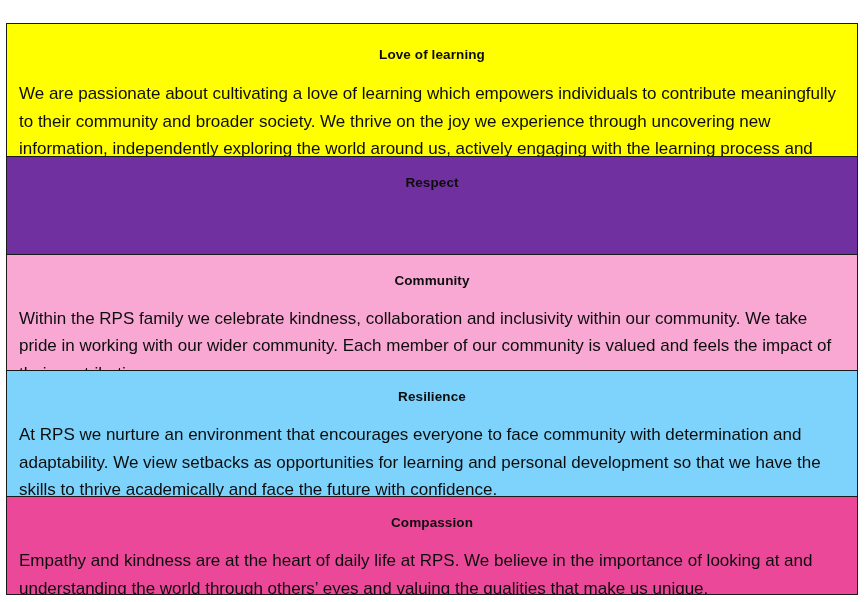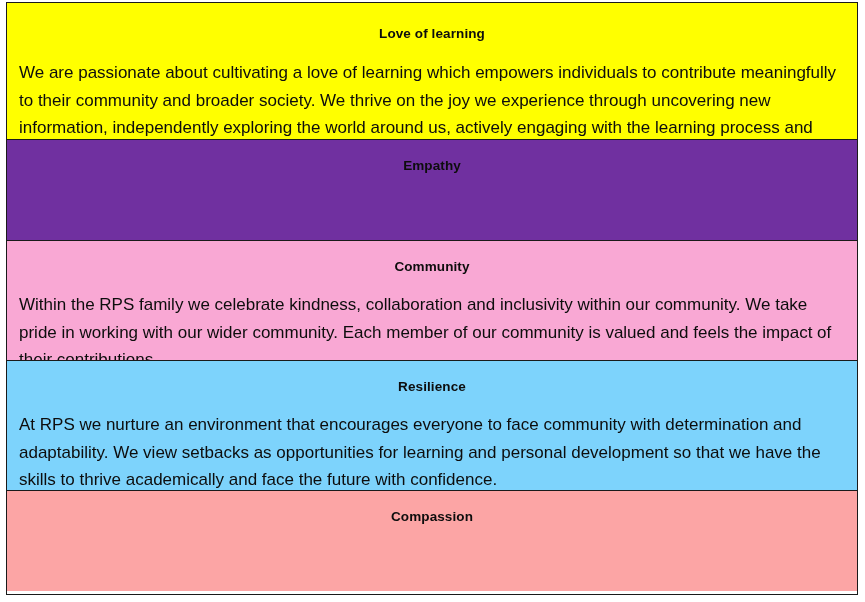--- a/index.html
+++ b/index.html
@@ -11,21 +11,21 @@
     width: 865px;
     height: 602px;
     overflow: hidden;
     font-family: "Liberation Sans", sans-serif;
   }
 
   .page {
     box-sizing: border-box;
     width: 865px;
     height: 602px;
-    padding: 2px 7px 7px 6px;
+    padding: 23px 7px 7px 6px;
     background: #ffffff;
   }
 
   .values-table {
     box-sizing: border-box;
     width: 100%;
     height: 100%;
     border: 1.5px solid #1a1a1a;
     display: flex;
     flex-direction: column;
@@ -44,21 +44,21 @@
     overflow: hidden;
   }
   .value-row:last-child {
     border-bottom: none;
   }
 
   .row-love      { height: 137px; background: #FFFF00; }
   .row-respect   { height: 101px; background: #7030A0; }
   .row-community { height: 120px; background: #f9a8d4; }
   .row-resilience{ height: 130px; background: #7dd3fc; }
-  .row-compassion{ height: 100px; background: #fca5a5; }
+  .row-compassion{ height: 100px; background: #ec4899; }
 
   .value-title {
     font-size: 13.5px;
     font-weight: bold;
     color: #0d0d0d;
     text-align: center;
     letter-spacing: 0.1px;
     line-height: 1.2;
     margin-top: 23px;
     margin-bottom: 0;
@@ -93,31 +93,32 @@
 
 <div class="page">
   <div class="values-table">
 
     <div class="value-row row-love">
       <div class="value-title">Love of learning</div>
       <div class="value-body">We are passionate about cultivating a love of learning which empowers individuals to contribute meaningfully to their community and broader society. We thrive on the joy we experience through uncovering new information, independently exploring the world around us, actively engaging with the learning process and making critical decisions.</div>
     </div>
 
     <div class="value-row row-respect">
-      <div class="value-title">Empathy</div>
+      <div class="value-title">Respect</div>
     </div>
 
     <div class="value-row row-community">
       <div class="value-title">Community</div>
       <div class="value-body">Within the RPS family we celebrate kindness, collaboration and inclusivity within our community. We take pride in working with our wider community. Each member of our community is valued and feels the impact of their contributions.</div>
     </div>
 
     <div class="value-row row-resilience">
       <div class="value-title">Resilience</div>
       <div class="value-body">At RPS we nurture an environment that encourages everyone to face community with determination and adaptability. We view setbacks as opportunities for learning and personal development so that we have the skills to thrive academically and face the future with confidence.</div>
     </div>
 
     <div class="value-row row-compassion">
       <div class="value-title">Compassion</div>
+      <div class="value-body">Empathy and kindness are at the heart of daily life at RPS. We believe in the importance of looking at and understanding the world through others’ eyes and valuing the qualities that make us unique.</div>
     </div>
 
   </div>
 </div>
 
 </body></html>

